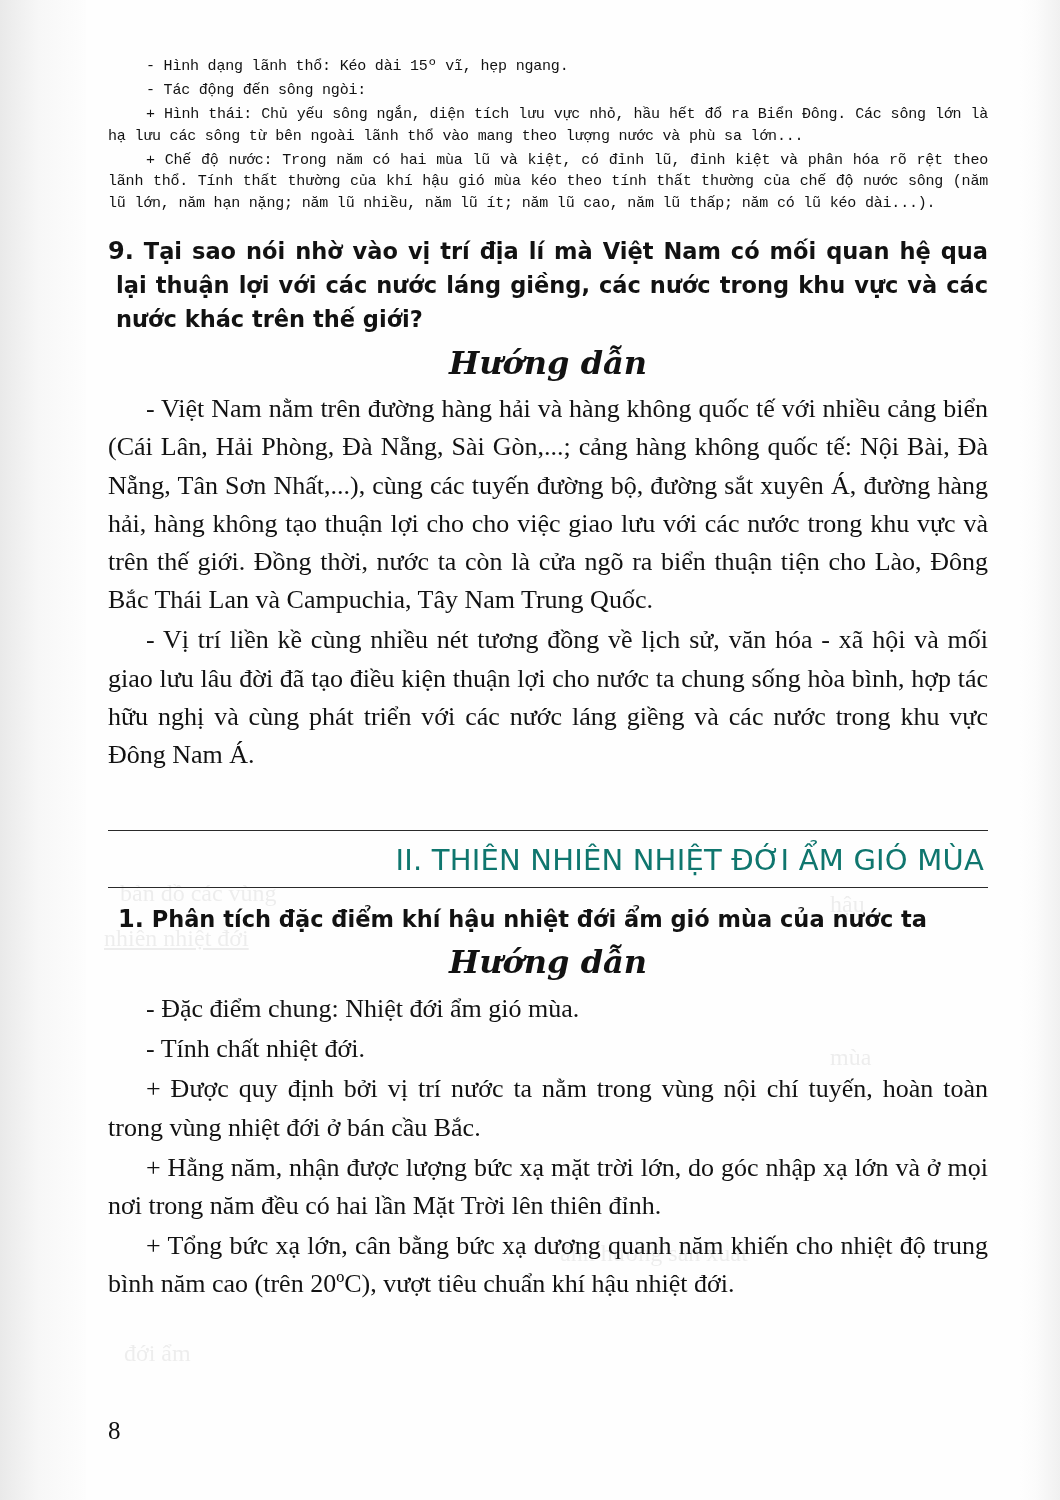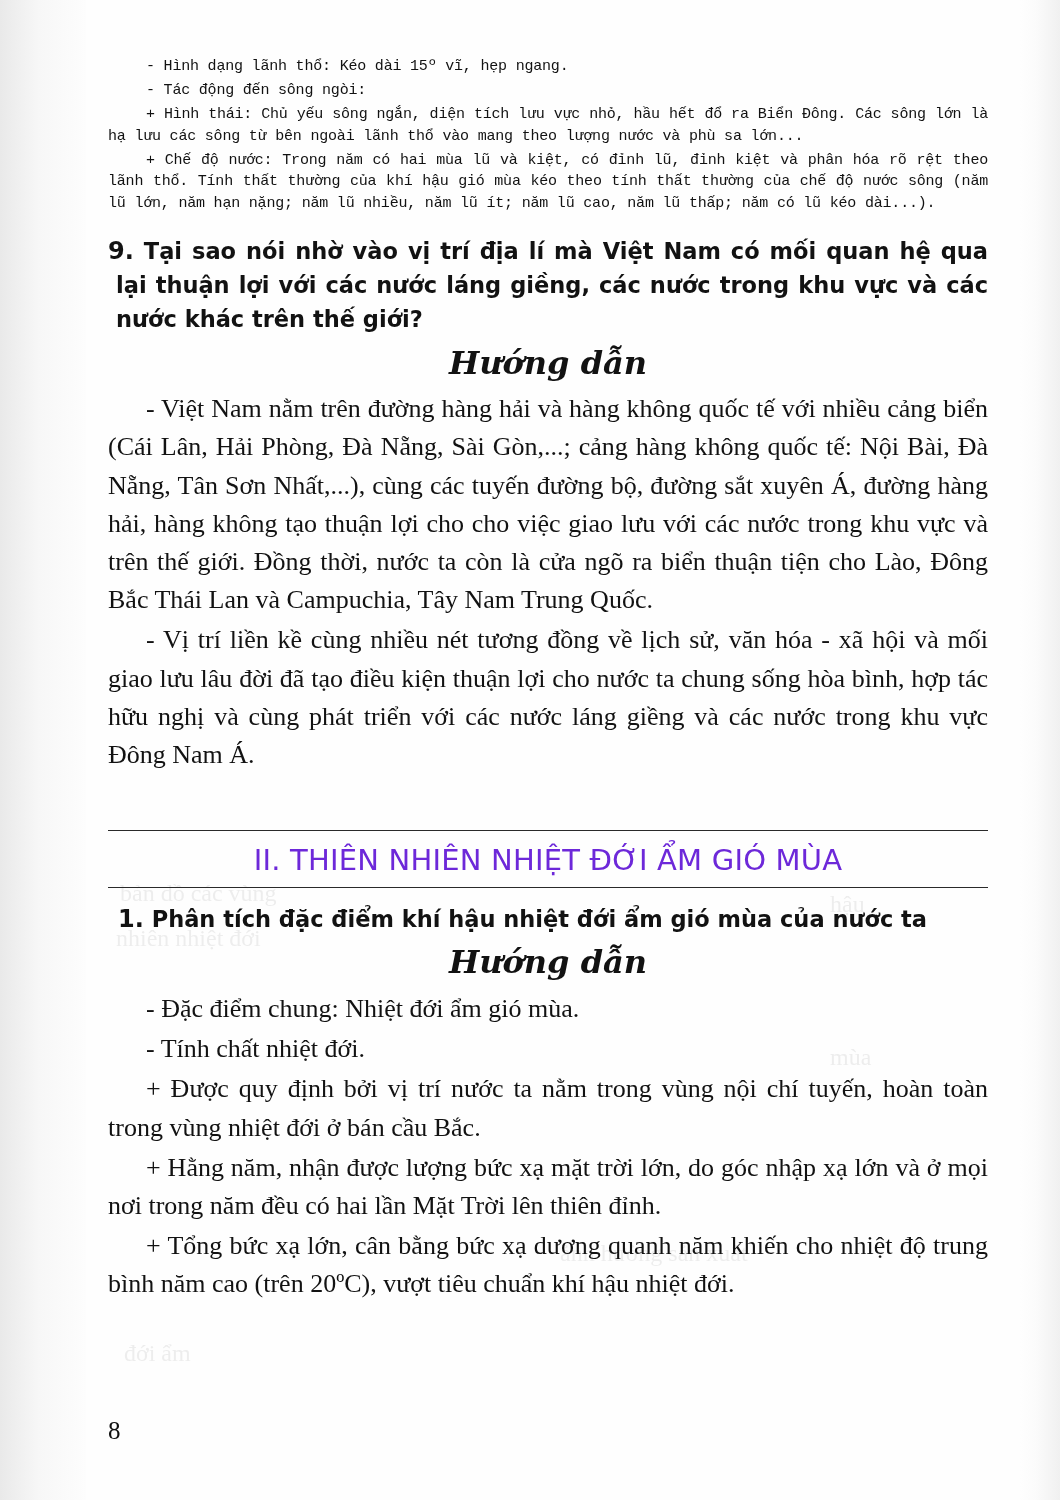--- a/index.html
+++ b/index.html
@@ -92,24 +92,24 @@
   }
   .section-block {
     margin-top: 56px;
     margin-bottom: 14px;
     padding: 0 0 0 0;
   }
   .section-title {
     font-family: "DejaVu Sans", sans-serif;
     font-size: 29px;
     letter-spacing: 0.2px;
-    text-align: center;
+    text-align: right;
     line-height: 1.38;
     padding: 9px 4px 7px 4px;
-    color: #6d28d9;
+    color: #0f766e;
   }
   .section-title .line2 {
     display: block;
   }
   .sub-head {
     font-family: "DejaVu Sans", sans-serif;
     font-weight: bold;
     font-size: 22.5px;
     margin: 14px 0 4px 0;
     padding-left: 10px;
@@ -138,21 +138,21 @@
   }
 </style>
 </head>
 <body>
 
 <div class="page">
   <div class="scan-edge-left"></div>
   <div class="scan-edge-right"></div>
 
   <div class="ghost" style="left:120px; top:880px;text-align:right;">bản đồ các vùng</div>
-  <div class="ghost" style="left:116px; top:925px;">nhiên nhiệt đới</div>
+  <div class="ghost" style="left:104px; top:925px;text-decoration:underline;">nhiên nhiệt đới</div>
   <div class="ghost" style="left:830px; top:891px;">hậu</div>
   <div class="ghost" style="left:830px; top:1044px;">mùa</div>
   <div class="ghost" style="left:560px; top:1240px;">ảnh hưởng sản xuất</div>
   <div class="ghost" style="left:124px; top:1340px;text-align:right;">đới ẩm</div>
 
   <div class="content">
 
     <div>
       <p class="blk-a indent">- Hình dạng lãnh thổ: Kéo dài 15º vĩ, hẹp ngang.</p>
       <p class="blk-a indent">- Tác động đến sông ngòi:</p>

